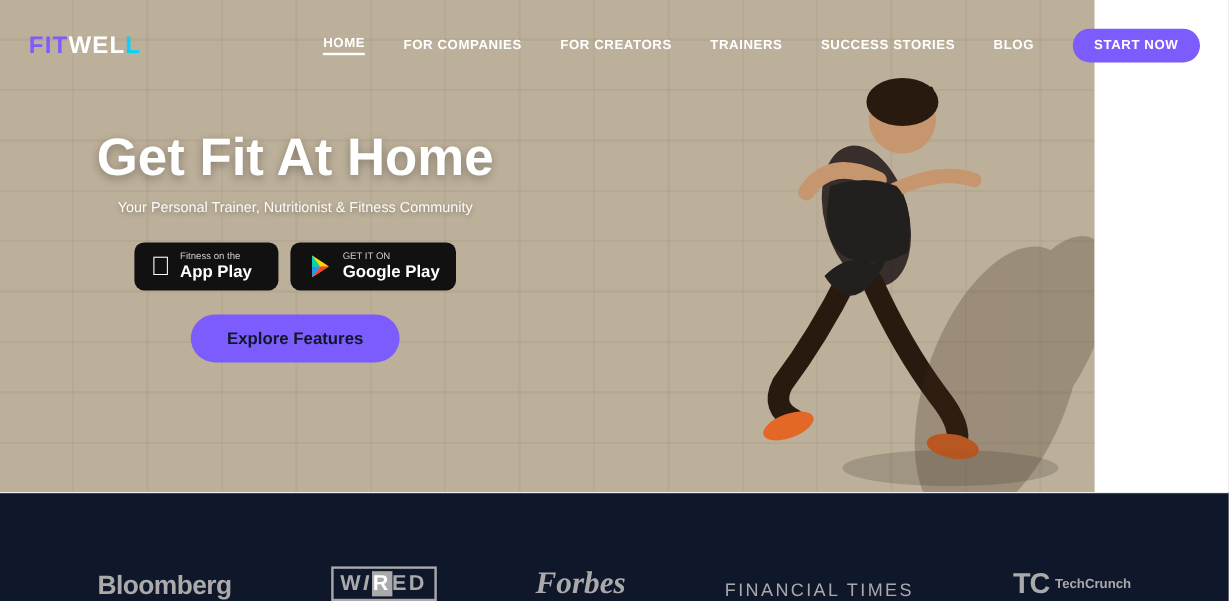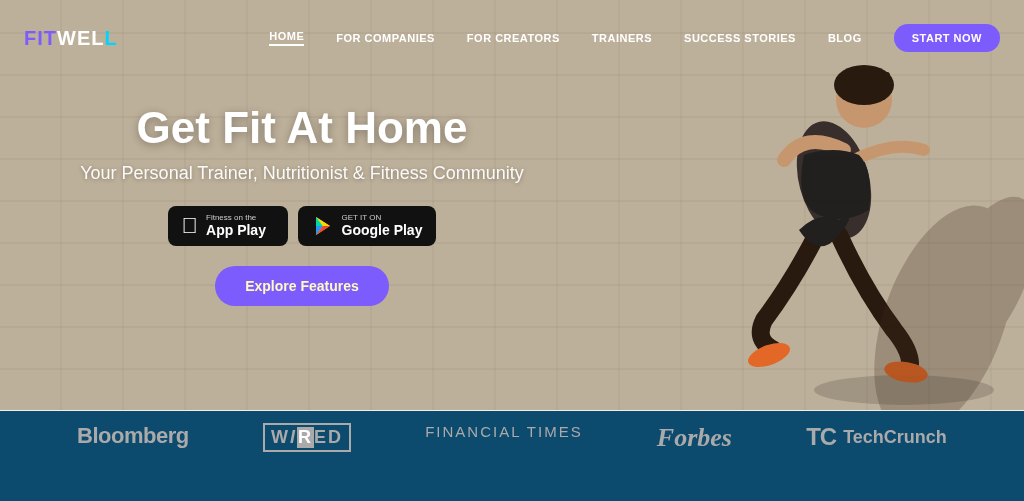--- a/index.html
+++ b/index.html
@@ -53,21 +53,21 @@
       font-weight: 700;
       letter-spacing: 0.5px;
       text-transform: uppercase;
       cursor: pointer;
       text-align: center;
     }
 
     
     .hero {
       position: relative;
-      width: 1024px;
+      width: 912px;
       height: 410px;
       background: linear-gradient(135deg, #b0a090 0%, #c8b9a0 30%, #d4c8b0 50%, #c0b090 70%, #a09080 100%);
       overflow: hidden;
       display: flex;
       align-items: center;
     }
 
     
     .hero::before {
       content: '';
@@ -103,21 +103,21 @@
     .hero-title {
       font-size: 44px;
       font-weight: 700;
       color: white;
       text-shadow: 0 2px 8px rgba(0,0,0,0.3);
       margin-bottom: 10px;
       line-height: 1.1;
     }
 
     .hero-subtitle {
-      font-size: 18px;
+      font-size: 12px;
       color: rgba(255,255,255,0.95);
       margin-bottom: 22px;
       text-shadow: 0 1px 4px rgba(0,0,0,0.3);
     }
 
     .app-buttons {
       display: flex;
       gap: 10px;
       justify-content: center;
       margin-bottom: 20px;
@@ -152,43 +152,43 @@
     }
 
     .apple-icon {
       font-size: 22px;
       color: white;
       line-height: 1;
     }
 
     .btn-explore {
       background: #7c5cfc;
-      color: #fef9c3;
+      color: #0f172a;
       border: none;
       border-radius: 24px;
       padding: 12px 30px;
       font-size: 14px;
       font-weight: 600;
       cursor: pointer;
       display: block;
       margin: 0 auto;
     }
 
     
     .logos-bar {
       position: absolute;
       bottom: 0;
       left: 0;
       right: 0;
       height: 91px;
-      background: #0c4a6e;
-      display: flex;
-      align-items: flex-start;
+      background: #0f172a;
+      display: flex;
+      align-items: flex-end;
       justify-content: space-around;
-      padding: 12px 40px;
+      padding: 0 40px;
       border-top: 1px solid #eee;
     }
 
     .brand-logo {
       display: flex;
       align-items: center;
       color: #999;
     }
 
     .bloomberg-logo {
@@ -357,28 +357,28 @@
       <span>Bloomberg</span>
     </div>
 
     <div class="brand-logo wired-logo">
       <span>W</span>
         <span style="color:#aaa;font-style:italic;">I</span>
         <span style="color:white;background:#aaa;padding:0 1px;">R</span>
         <span>ED</span>
     </div>
 
+    <div class="brand-logo forbes-logo">
+      <span>Forbes</span>
+    </div>
+
     <div class="brand-logo ft-logo">
       <span>FINANCIAL TIMES</span>
     </div>
 
-    <div class="brand-logo forbes-logo">
-      <span>Forbes</span>
-    </div>
-
     <div class="brand-logo techcrunch-logo">
       <span class="tc-badge">TC</span>
-      <span style="font-size:18px;">&nbsp;TechCrunch</span>
+      <span style="font-size:11px;">&nbsp;TechCrunch</span>
     </div>
 
   </div>
 
 </div>
 
 </body></html>

